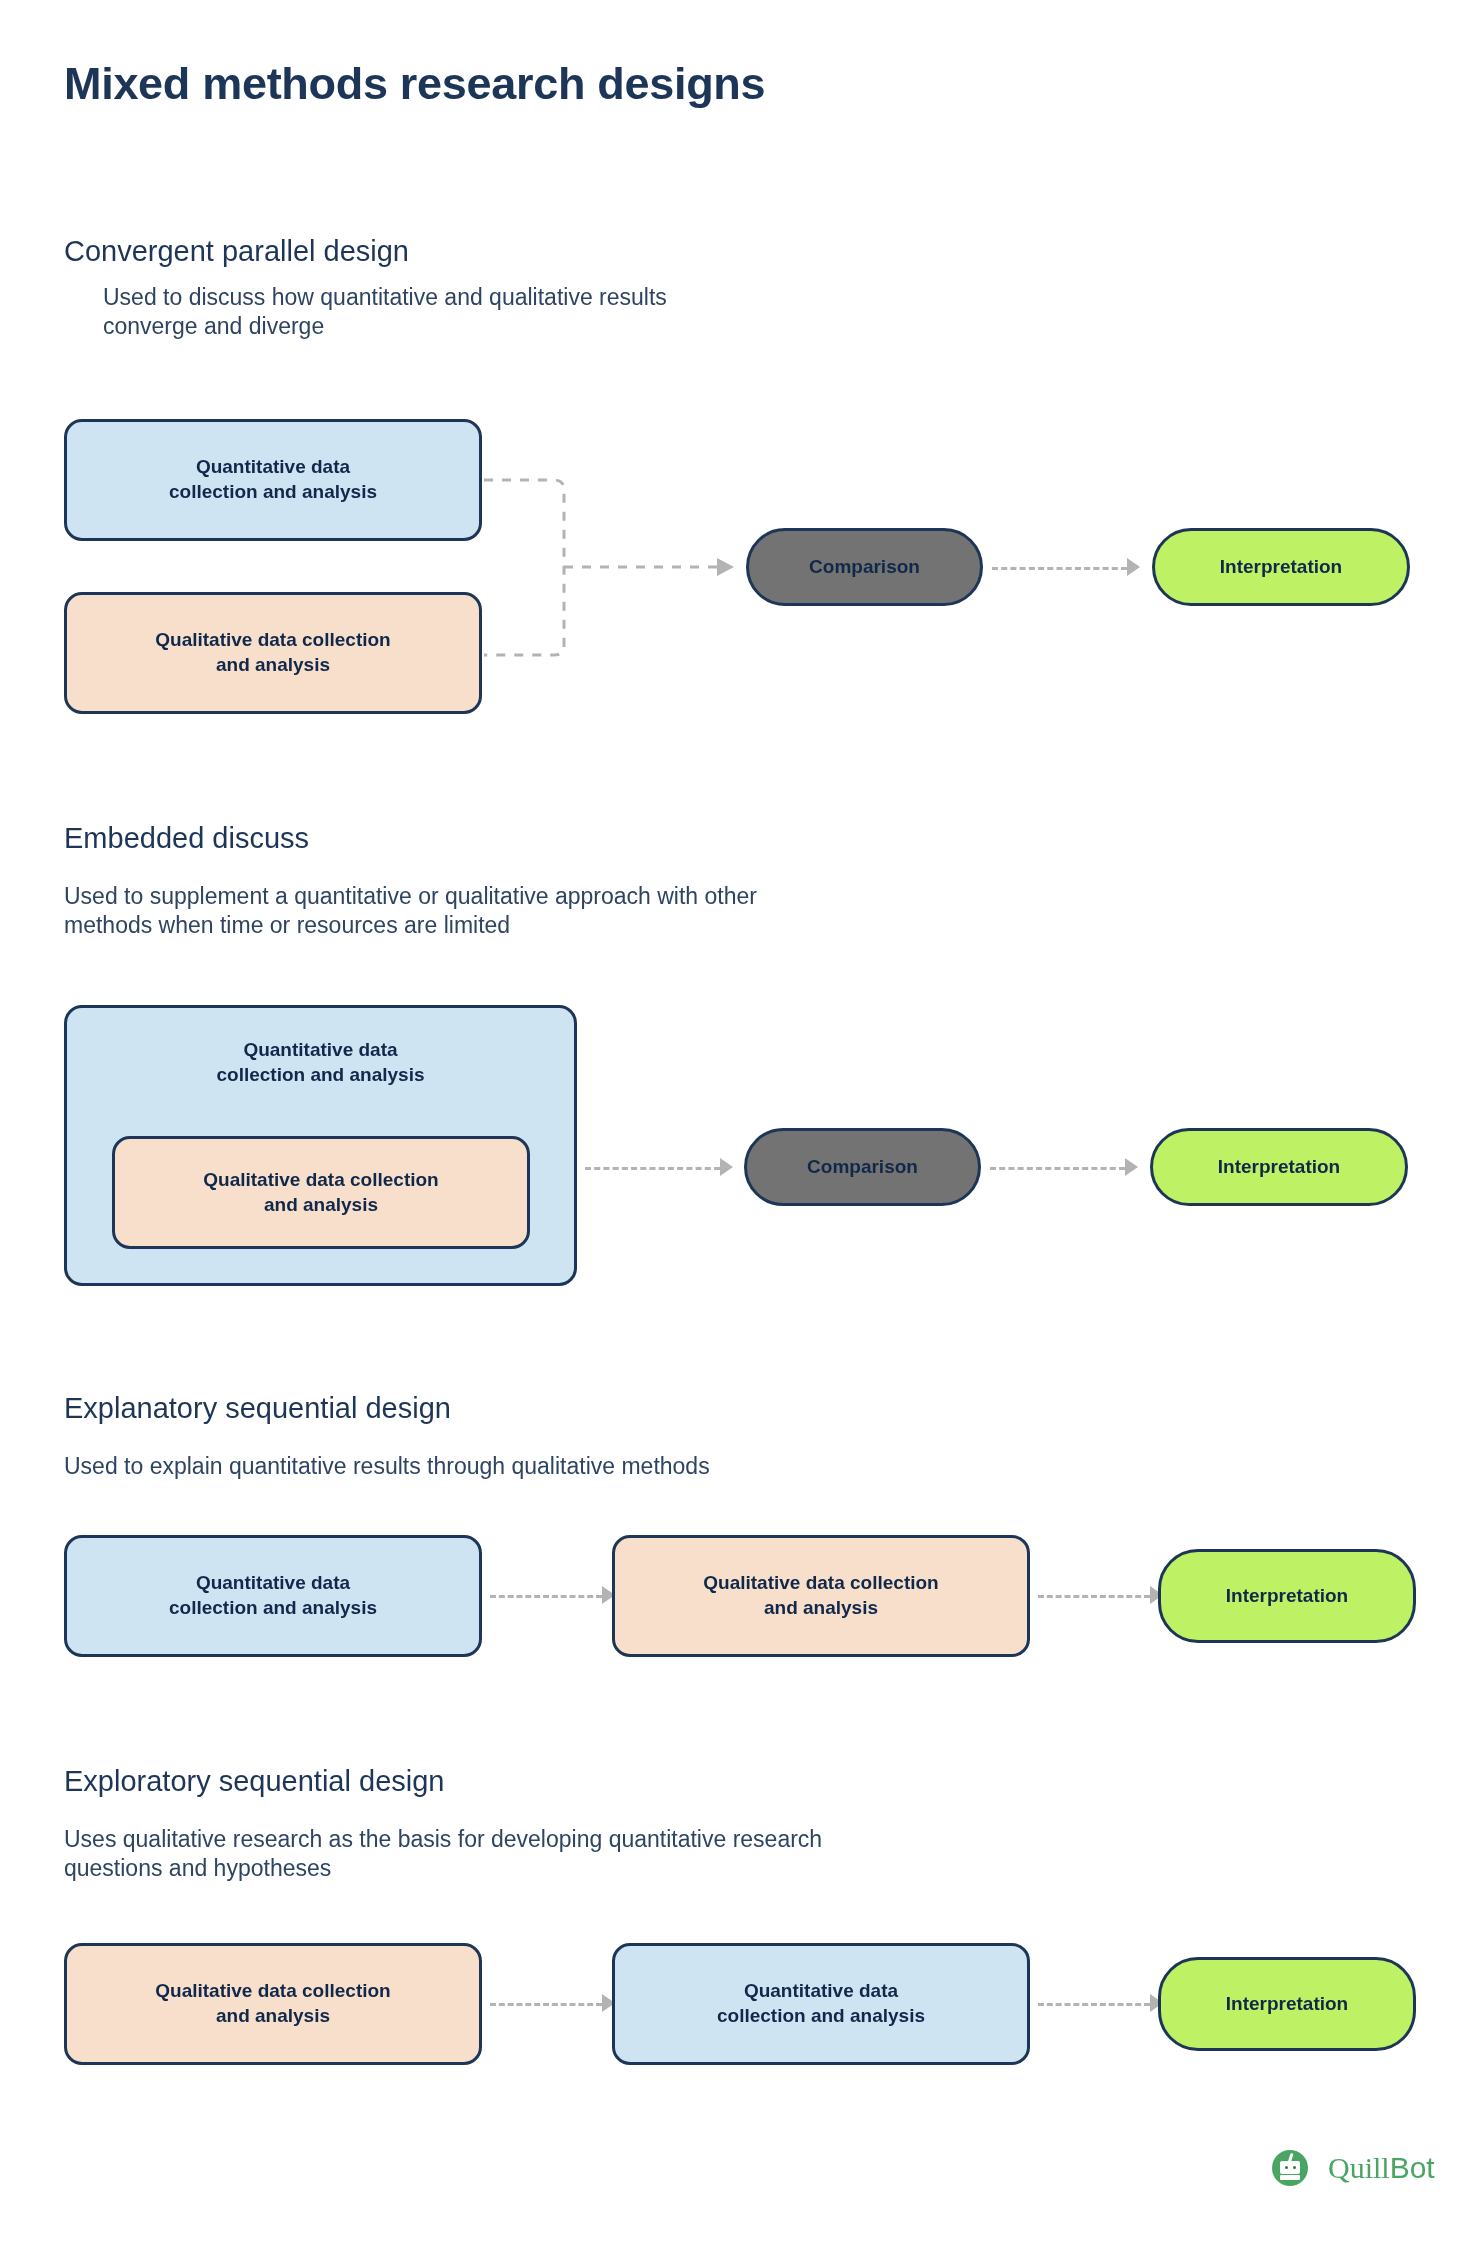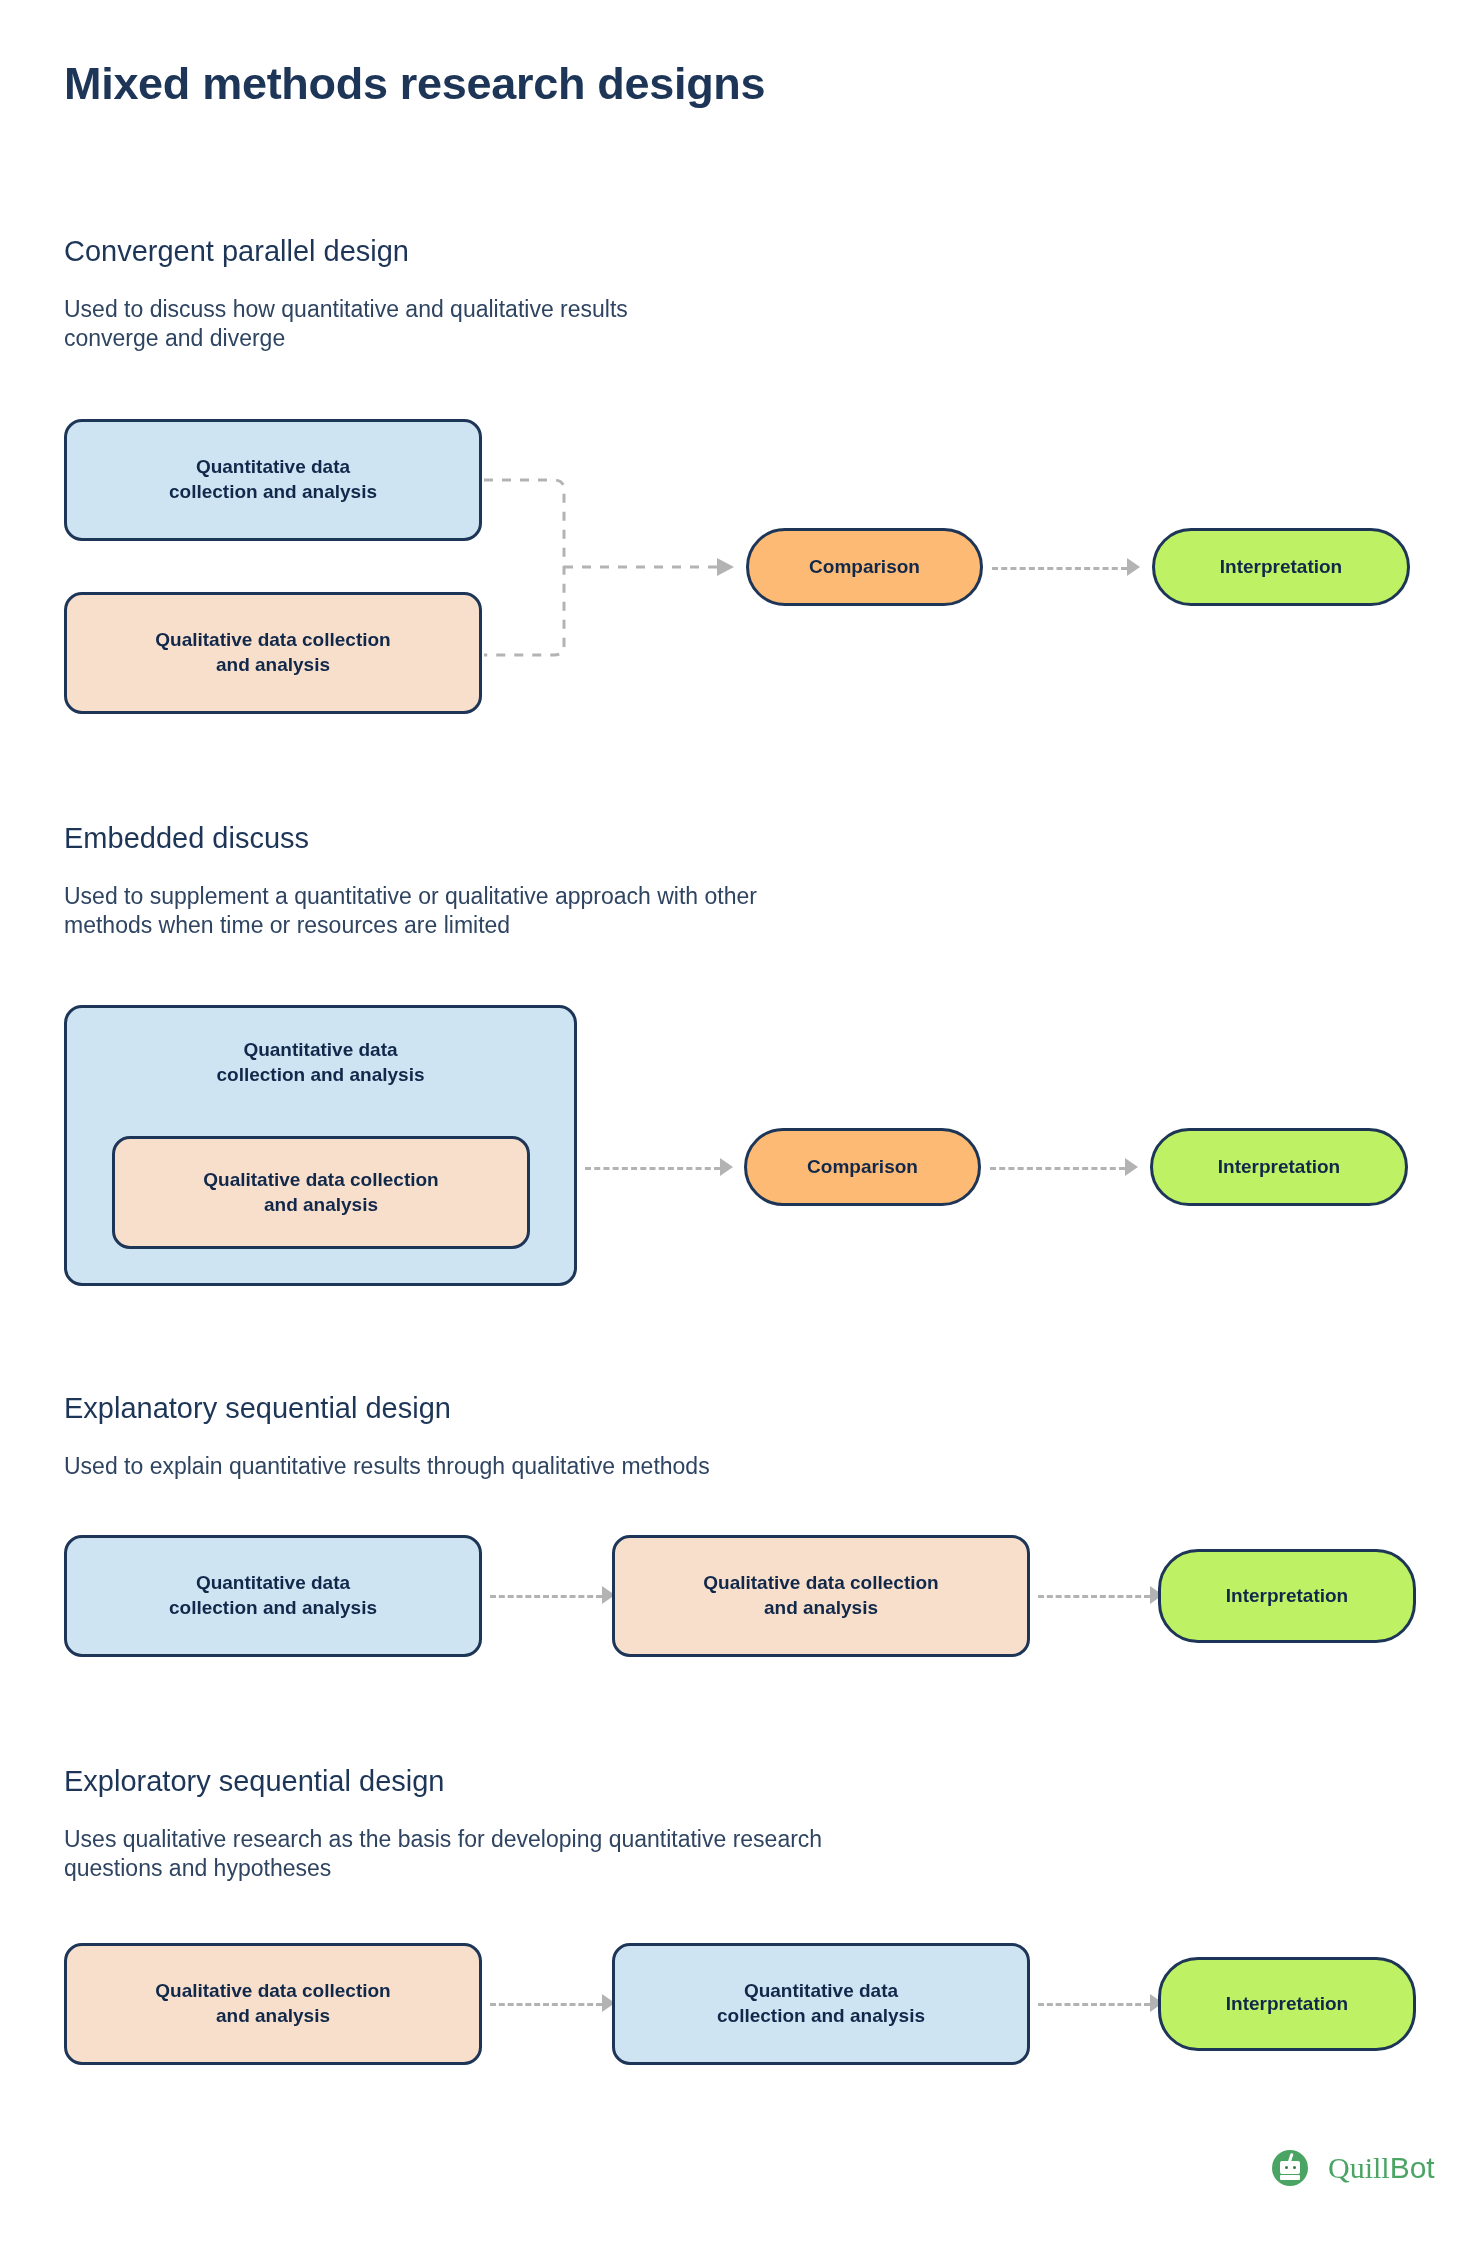--- a/index.html
+++ b/index.html
@@ -61,21 +61,21 @@
     color: #11284a;
     font-weight: bold;
     font-size: 19px;
     line-height: 1.3;
     white-space: pre-line;
     padding: 8px 14px;
   }
 
   .node.blue   { background: #cfe4f3; }
   .node.peach  { background: #f7dfcc; }
-  .node.cream  { background: #fdba74; text-align: center; }
+  .node.cream  { background: #737373; text-align: center; }
   .node.green  { background: #bef264; }
 
   .rad-md   { border-radius: 18px; }
   .rad-pill { border-radius: 40px; }
 
   .node.container {
     align-items: flex-start;
     justify-content: center;
     padding-top: 30px;
   }
@@ -161,21 +161,21 @@
   }
 </style>
 </head>
 <body>
 
 <div class="page">
 
   <div class="main-title">Mixed methods research designs</div>
 
   <div class="section-heading" style="top:235px;">Convergent parallel design</div>
-  <div class="section-desc" style="top:295px;">Used to discuss how quantitative and qualitative results
+  <div class="section-desc" style="top:283px;margin-left:39px;">Used to discuss how quantitative and qualitative results
 converge and diverge</div>
 
   <div class="node blue rad-md" style="left:64px; top:419px; width:418px; height:122px;">Quantitative data
 collection and analysis</div>
 
   <div class="node peach rad-md" style="left:64px; top:592px; width:418px; height:122px;">Qualitative data collection
 and analysis</div>
 
   <svg class="bracket-svg" style="left:482px; top:470px;" width="270" height="195">
     <path d="M 2 10 L 72 10 Q 82 10 82 20 L 82 175 Q 82 185 72 185 L 2 185" fill="none" stroke="#b3b3b3" stroke-width="3" stroke-dasharray="9,9"></path>

